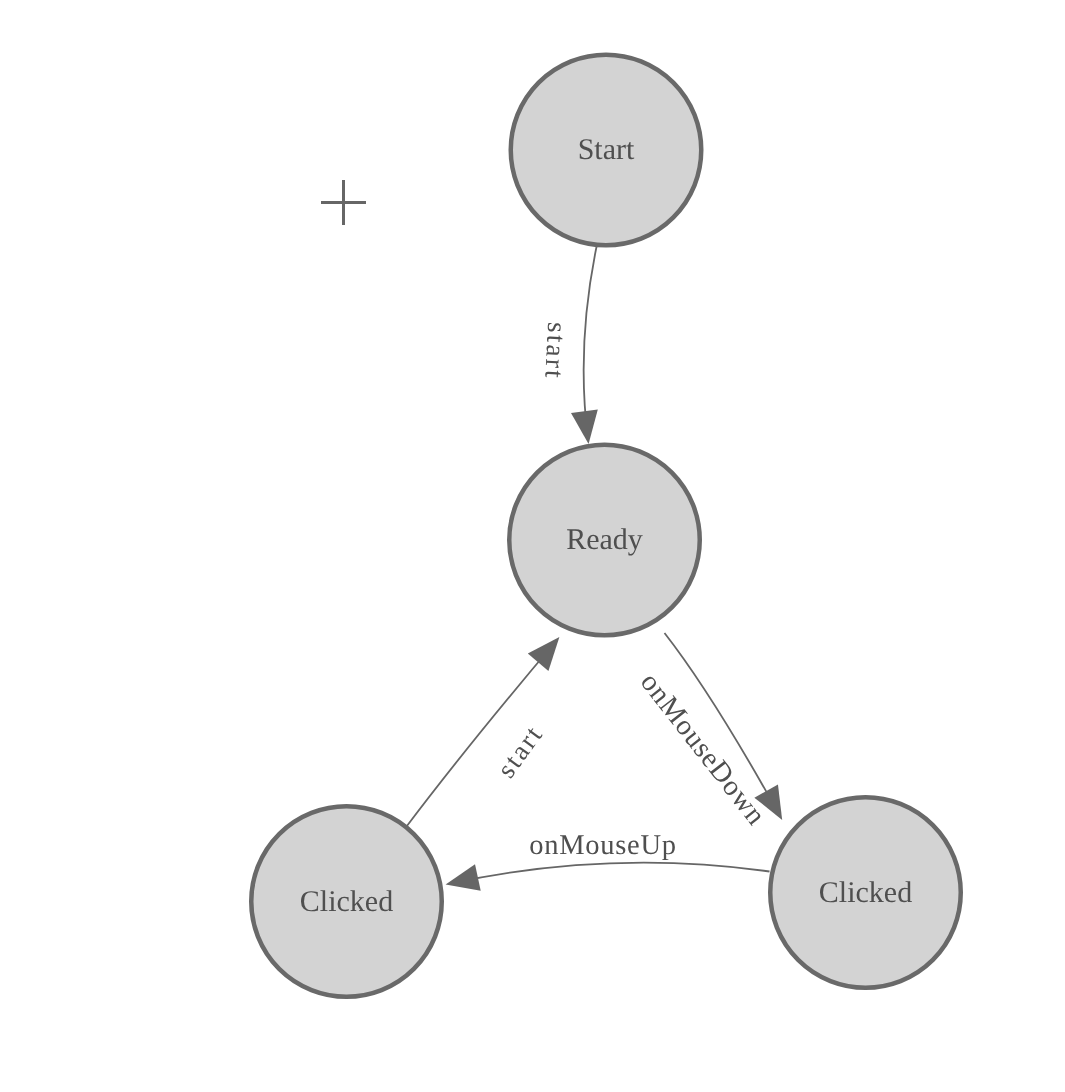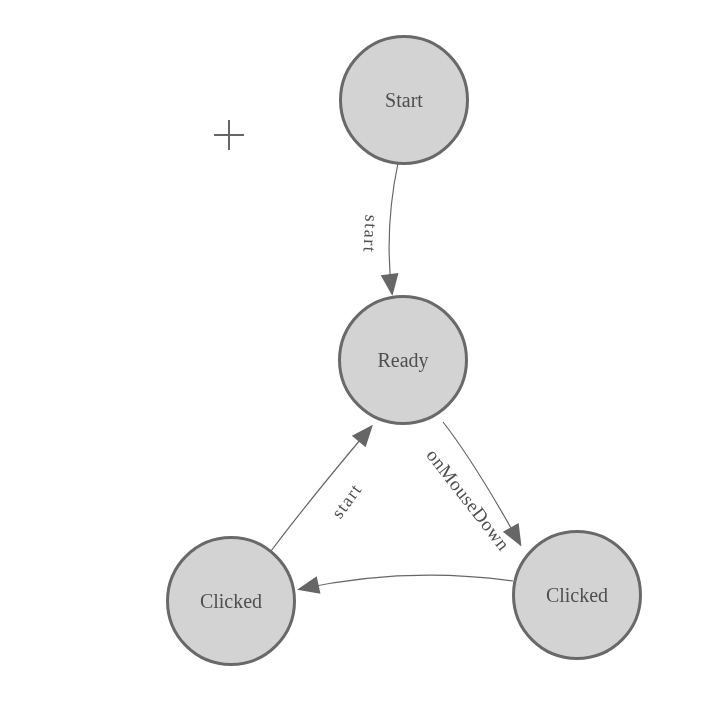--- a/index.html
+++ b/index.html
@@ -93,16 +93,17 @@
   </div>
 
   <div class="node" style="left:465px; top:530px;">
     <span class="node-label">Clicked</span>
   </div>
 
   <div class="edge-label small" style="left:323px; top:234px; transform: translate(-50%,-50%) rotate(93deg);">start</div>
 
   <div class="edge-label" style="left:421px; top:500px; transform: translate(-50%,-50%) rotate(52deg);">onMouseDown</div>
 
+  <div class="edge-label" style="left:355px; top:564px; transform: translate(-50%,-50%);">onMouseUp</div>
 
   <div class="edge-label small" style="left:300px; top:501px; transform: translate(-50%,-50%) rotate(-54deg);">start</div>
 
 </div>
 
 </body></html>

